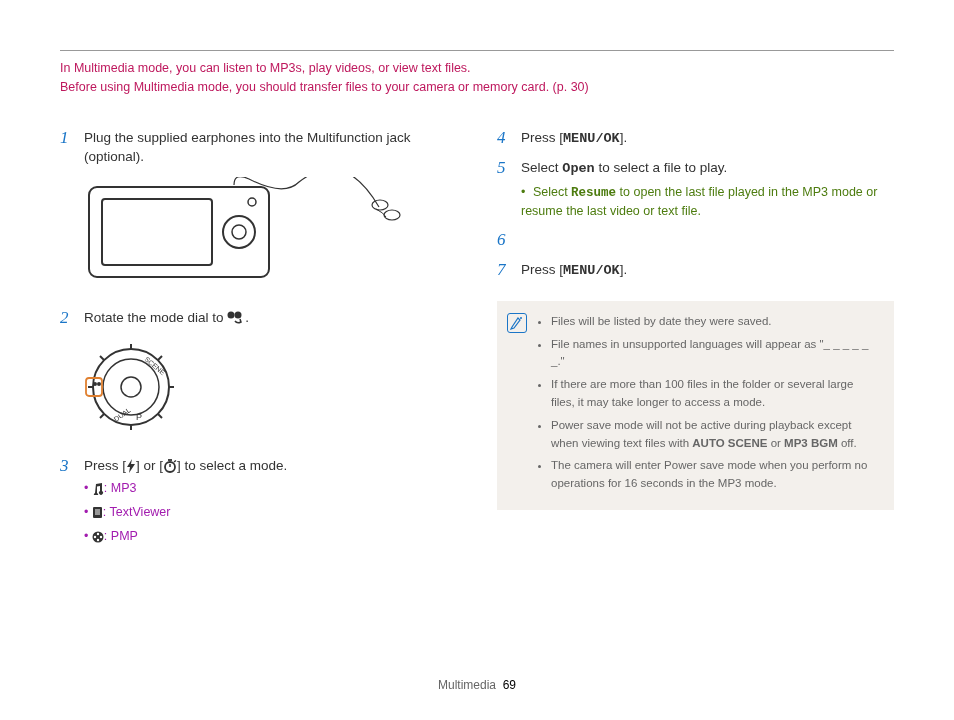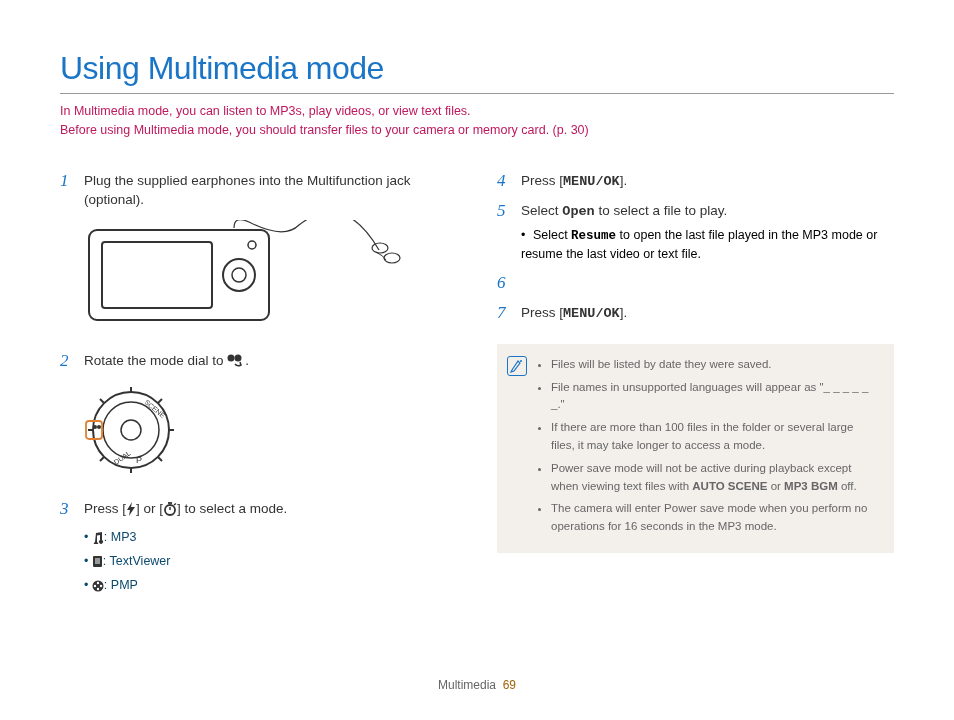--- a/index.html
+++ b/index.html
@@ -57,27 +57,26 @@
   }
   .step-body {
     font-size: 13.5px;
     line-height: 1.45;
     color: #333;
   }
   .step-body b { font-weight: bold; font-family: Liberation Mono, monospace; }
   .sub-bullet {
     margin-top: 4px;
     font-size: 12.5px;
-    color: #000000;
+    color: #4d7c0f;
   }
   .sub-bullet .bull { margin-right: 4px;}
   .icon-list {
-    margin-top: 6px;
     font-size: 12.5px;
-    color: #0c4a6e;
+    color: #a21caf;
   }
   .icon-list .row { margin-bottom: 3px; }
   .inline-icon {
     display: inline-block;
     vertical-align: -3px;
   }
   .illustration-box {
     margin: 10px 0 18px 24px;
   }
   .note-box {
@@ -104,28 +103,27 @@
   .note-box li { margin-bottom: 5px;}
   .footer {
     text-align: center;
     font-size: 12px;
     color: #666;
     position: absolute;
     bottom: 28px;
     left: 0;
     right: 0;
   }
-  .footer .pg { color: #a16207; }
+  .footer .pg { color: #000000; }
 </style>
 </head>
 <body>
 
 <div class="page">
 
-  <h1 class="title">Using Multimedia mode</h1>
   <hr class="hr">
 
   <div class="intro">
     <span>In Multimedia mode, you can listen to MP3s, play videos, or view text files.</span><br>
     <span>Before using Multimedia mode, you should transfer files to your camera or memory card. (p. 30)</span>
   </div>
 
   <div class="columns">
 
     <div class="col">

